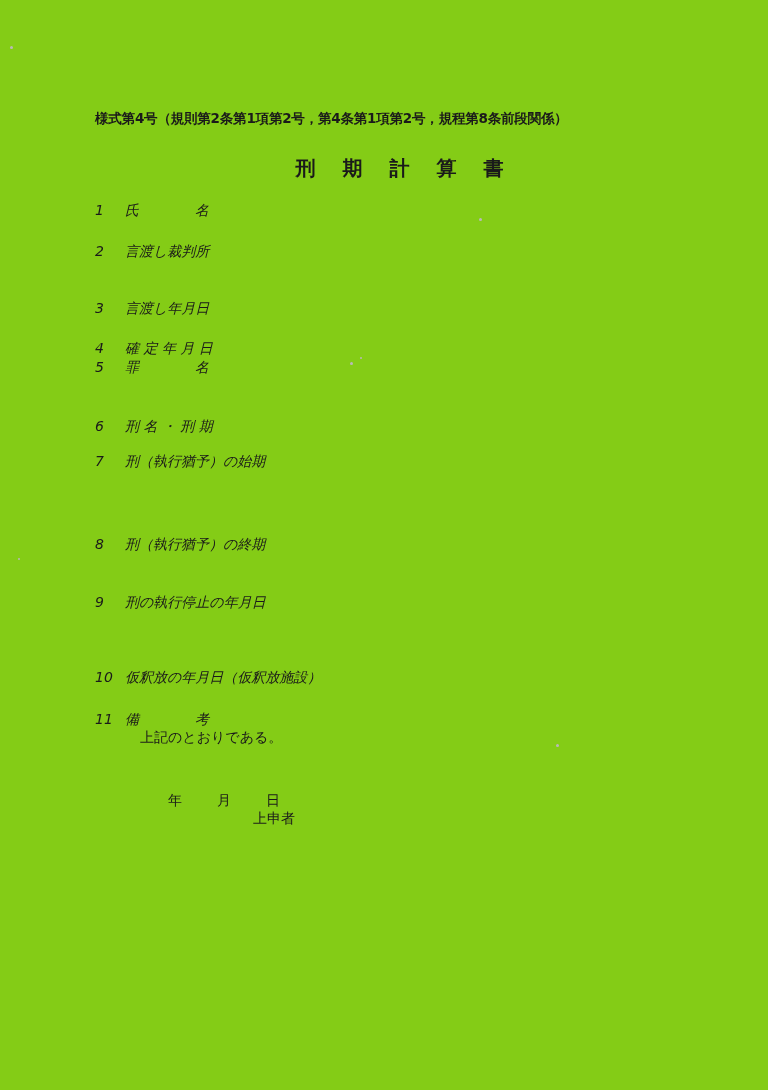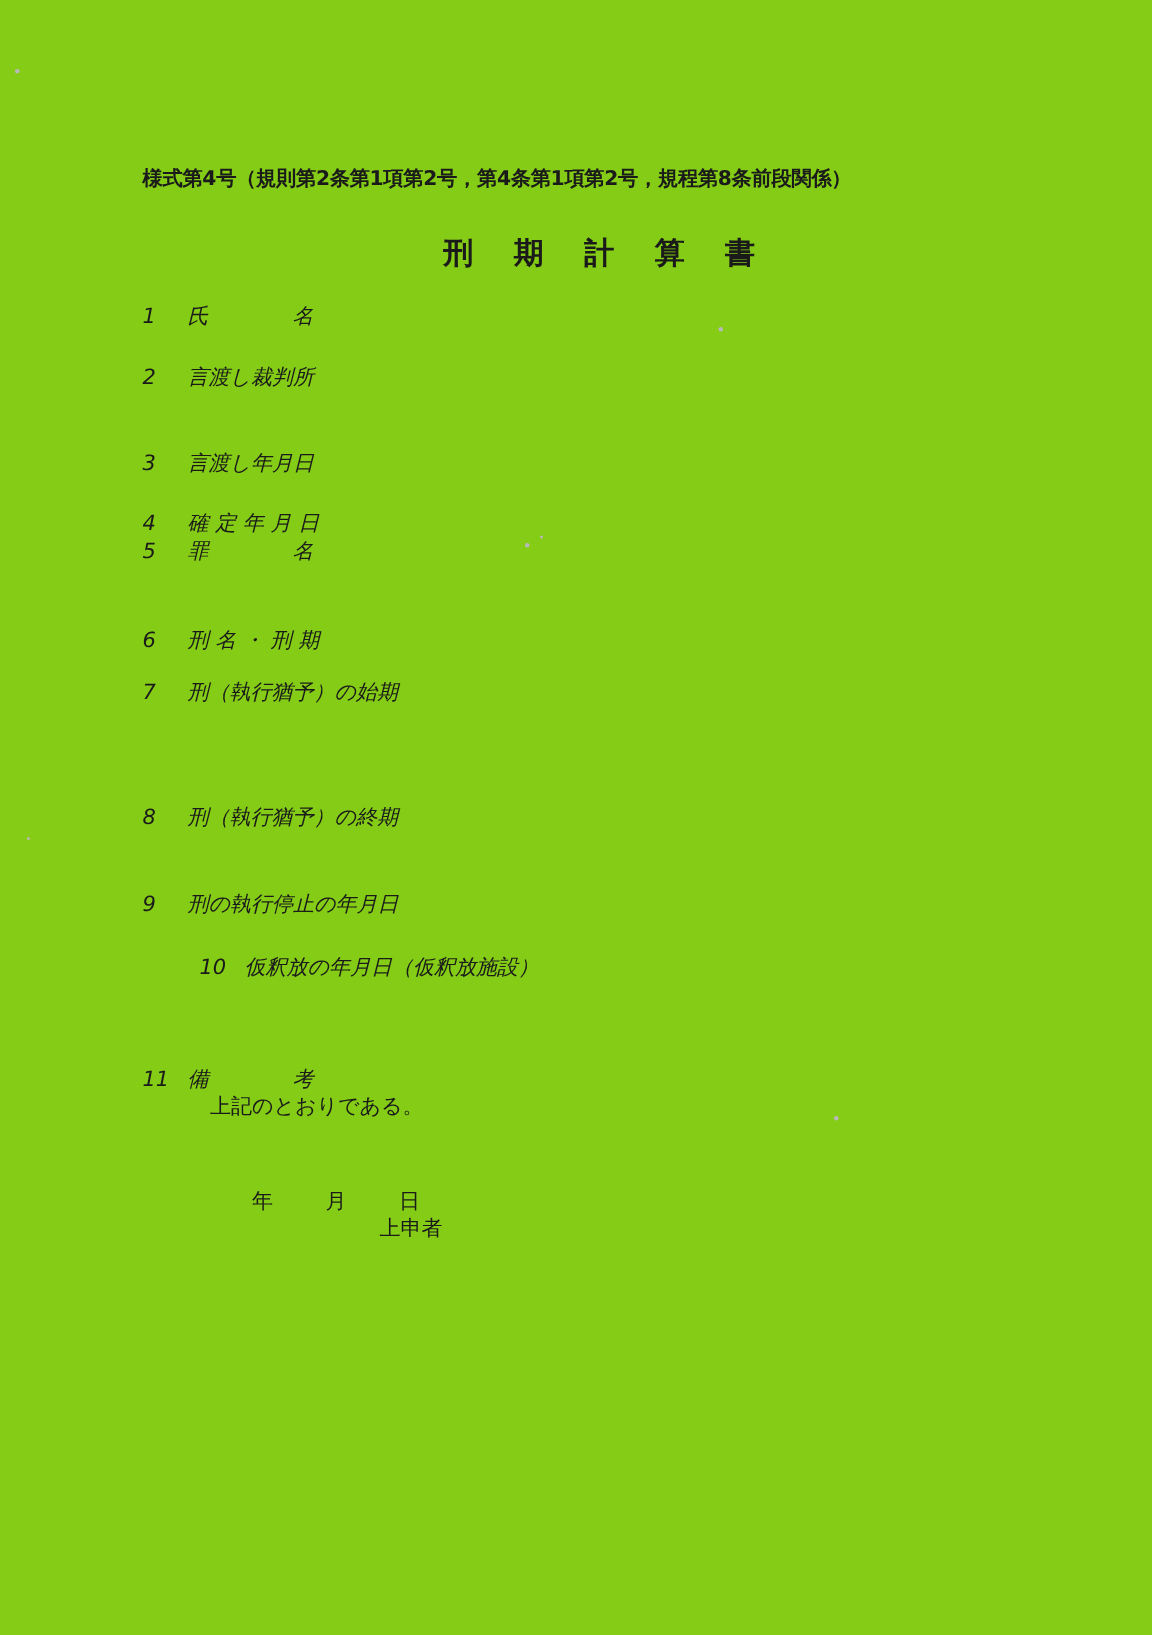--- a/index.html
+++ b/index.html
@@ -153,21 +153,21 @@
   </div>
 
   <div class="row" style="top:536px;">
     <span class="num">8</span><span class="lbl">刑（執行猶予）の終期</span>
   </div>
 
   <div class="row" style="top:594px;">
     <span class="num">9</span><span class="lbl">刑の執行停止の年月日</span>
   </div>
 
-  <div class="row" style="top:636px;margin-left:38px;">
+  <div class="row" style="top:669px;">
     <span class="num wide">10</span><span class="lbl">仮釈放の年月日（仮釈放施設）</span>
   </div>
 
   <div class="row" style="top:711px;">
     <span class="num wide">11</span><span class="lbl">備　　　　考</span>
   </div>
 
 
   <div class="closing">上記のとおりである。</div>
 

